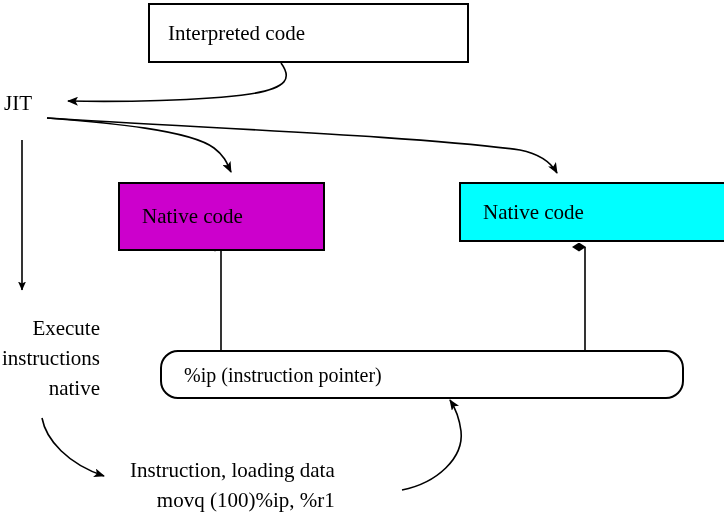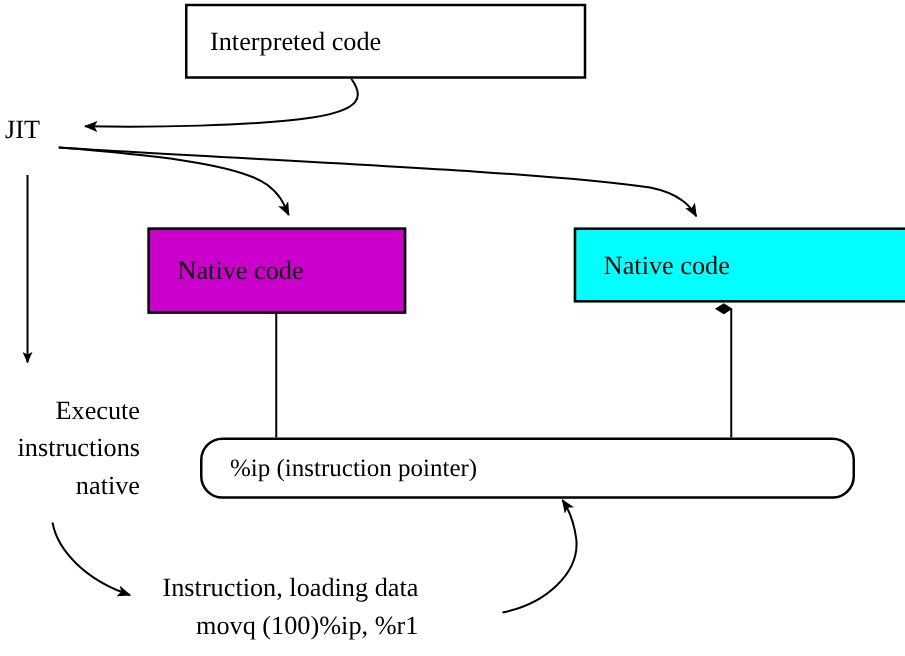--- a/index.html
+++ b/index.html
@@ -79,21 +79,21 @@
     font-size: 21px;
     line-height: 30px;
     white-space: nowrap;
     text-align: right;
   }
   #jit-label {
     left: 4px;
     top: 88px;
   }
   #execute-label {
-    left: 14px;
+    left: 2px;
     top: 313px;
   }
   #instruction-label {
     left: 130px;
     top: 455px;
     font-family: Liberation Serif, serif;
   }
   .free-text span {
     display: block;
   }

